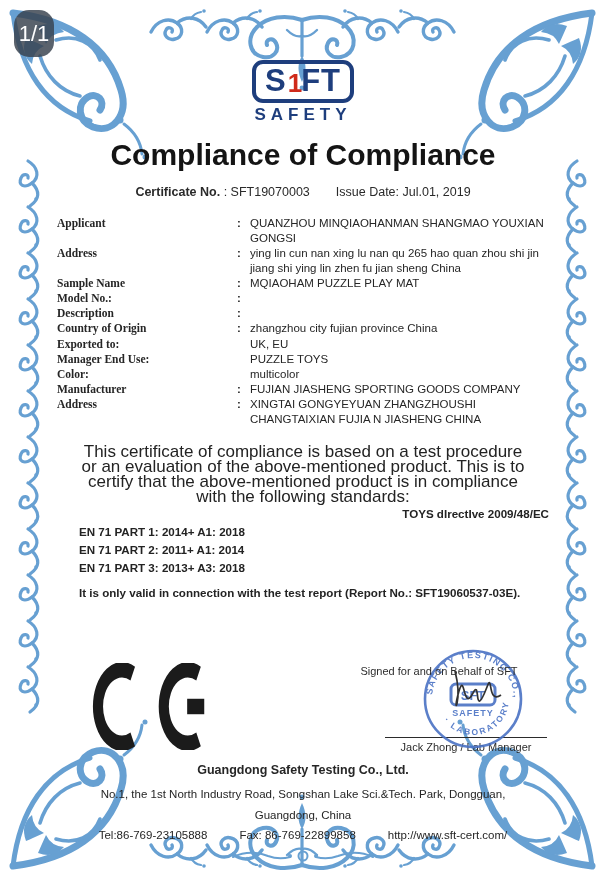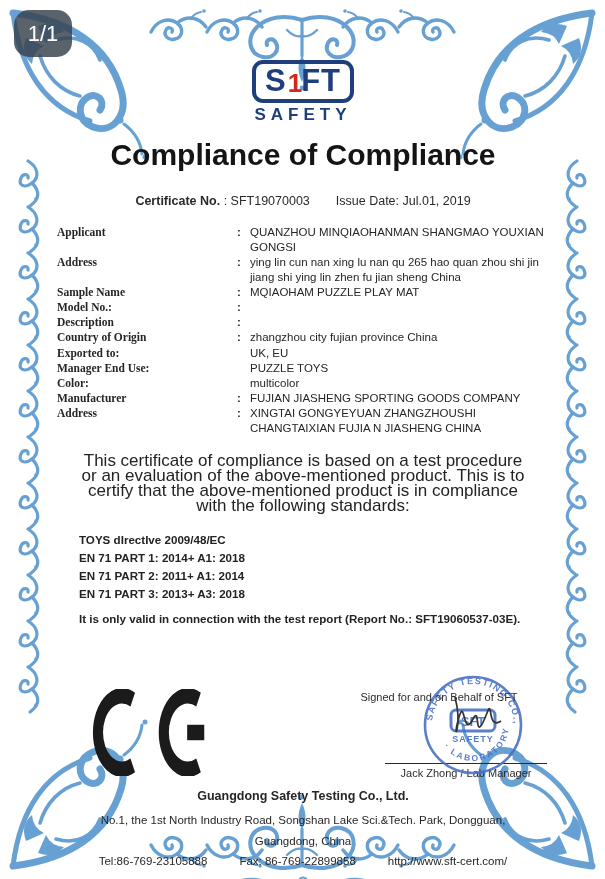--- a/index.html
+++ b/index.html
@@ -5,52 +5,52 @@
   html,body{margin:0;padding:0;}
   body{
     width:605px;height:879px;position:relative;background:#ffffff;overflow:hidden;
     font-family:"Liberation Sans", sans-serif;color:#222;
   }
   svg text{font-family:"Liberation Sans", sans-serif;}
   .border-svg{position:absolute;inset:0;pointer-events:none;}
   .border-svg .f{fill:#67a0d2;stroke:none;}
 
   .page-badge{
-    position:absolute;left:14px;top:10px;width:58px;height:47px;border-radius:15px;
+    position:absolute;left:14px;top:10px;width:40px;height:47px;border-radius:15px;
     background:rgba(56,66,78,.83);color:#fff;font-size:22px;
     display:flex;align-items:center;justify-content:center;z-index:5;
   }
 
   .content{position:absolute;left:57px;top:60px;width:492px;z-index:2;}
 
   
   .logo-wrap{display:flex;flex-direction:column;align-items:center;}
   .logo-box{
     display:inline-flex;align-items:center;border:4px solid #1e3e7d;border-radius:11px;
     padding:1px 9px 3px 9px;font-weight:bold;font-size:31px;color:#1e3e7d;line-height:1;
     letter-spacing:1px;
   }
   .logo-box .accent{color:#cf2a1b;font-size:26px;margin:0 -2px 0 1px;transform:translateY(2px);}
   .logo-sub{font-weight:bold;color:#1e3e7d;font-size:17px;letter-spacing:5px;margin-top:2px;}
 
   .title{font-size:30px;font-weight:bold;text-align:center;color:#141414;margin-top:13px;}
 
-  .certrow{display:flex;justify-content:center;gap:26px;font-size:12.5px;margin-top:22px;color:#2a2a2a;}
+  .certrow{display:flex;justify-content:center;gap:26px;font-size:12.5px;margin-top:13px;color:#2a2a2a;}
   .certrow .lbl{font-weight:bold;}
 
   
   .fields{margin-top:17px;font-size:11.5px;line-height:14.7px;color:#262626;}
   .frow{display:flex;margin-bottom:0.5px;}
   .flabel{width:180px;font-weight:bold;flex:none;font-family:Liberation Serif, serif;}
   .fsep{width:13px;flex:none;font-weight:bold;}
   .fvalue{flex:1;}
 
   .statement{margin:17px 0 0 22px;width:448px;font-weight:normal;font-size:17px;line-height:15px;color:#232323;text-align:center;}
   .std{margin:5px 0 0 22px;font-weight:bold;font-size:11.6px;line-height:13px;color:#232323;}
-  .std.first{margin-top:20px;}
+  .std.first{margin-top:3px;text-align:right;}
   .validity{margin:12px 0 0 22px;font-weight:bold;font-size:11.6px;color:#232323;}
 
   
   .sigblock{position:relative;height:108px;margin-top:56px;}
   .ce-mark{position:absolute;left:34px;top:8px;}
   .signedfor{position:absolute;right:0;top:10px;width:220px;text-align:center;font-size:11px;color:#2d2d2d;z-index:3;}
   .stamp{position:absolute;right:24px;top:-8px;z-index:2;opacity:.9;}
   .sigline{position:absolute;right:2px;top:82px;width:162px;border-top:1.5px solid #2b2b2b;}
   .signer{position:absolute;right:2px;top:86px;width:162px;text-align:center;font-size:11px;color:#2d2d2d;}
 

